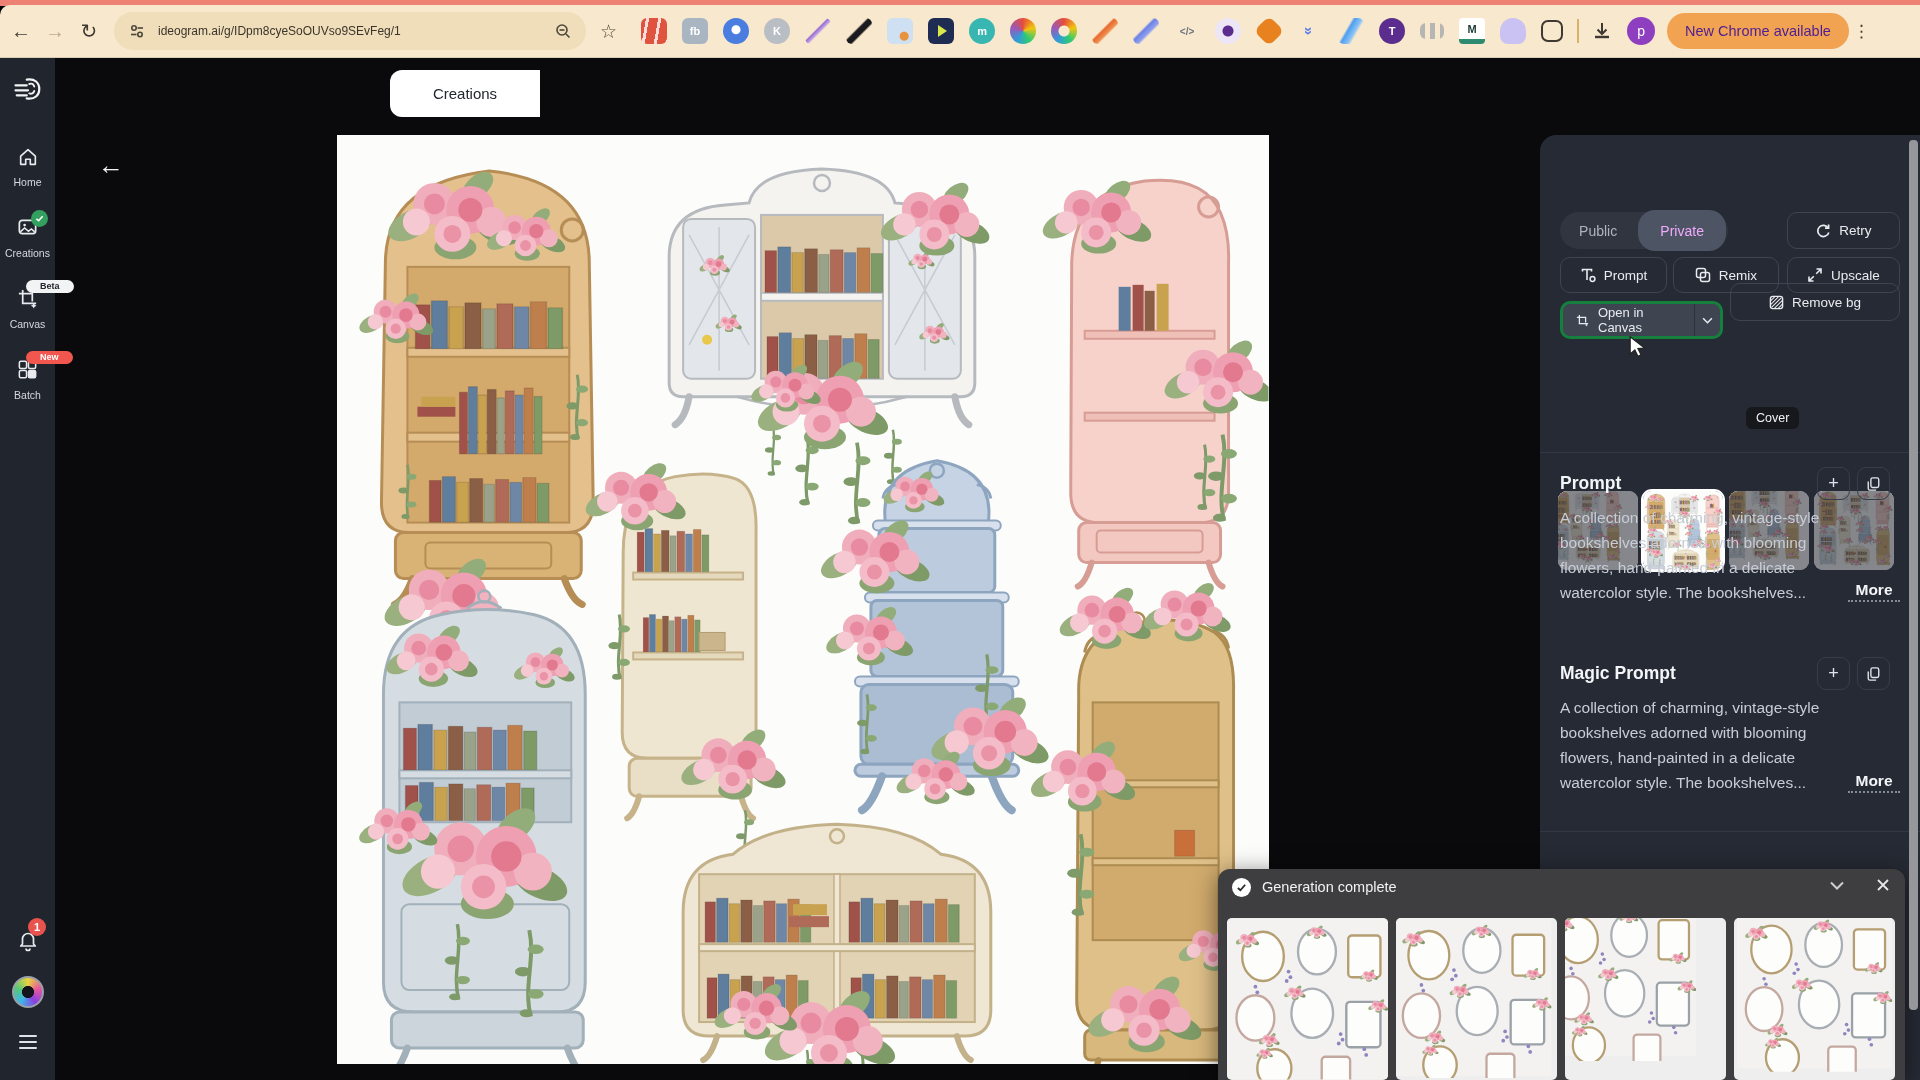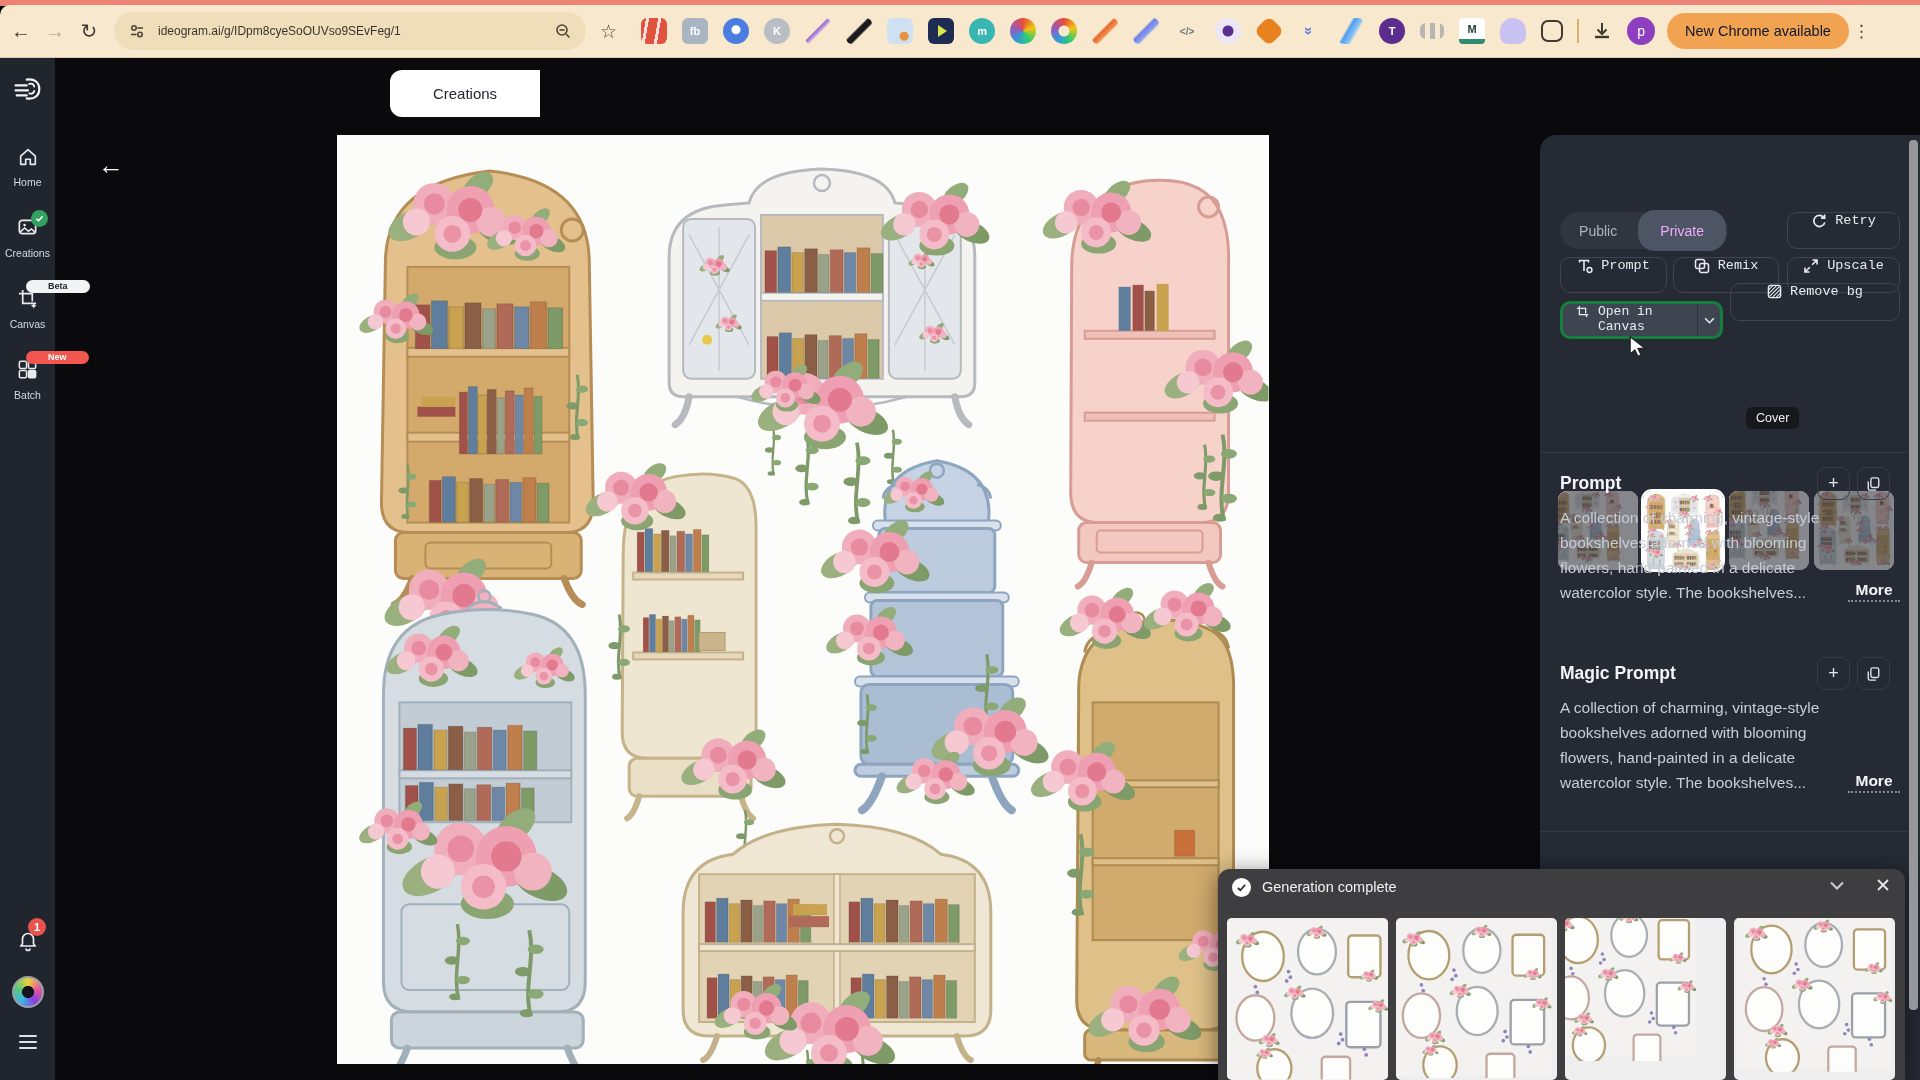--- a/index.html
+++ b/index.html
@@ -22,29 +22,29 @@
   .pill-ic { width:18px; height:18px; }
   #star { font-size:19px; color:#4c463b; margin-left:14px; }
   #ext-row { display:flex; align-items:center; gap:15px; margin-left:24px; }
   .ext { width:26px; height:26px; border-radius:6px; display:flex; align-items:center; justify-content:center;
     font-size:11px; font-weight:bold; color:#fff; flex:none; }
   .ext.round { border-radius:50%; }
   #toolbar-sep { width:2px; height:24px; background:#d8b26a; margin:0 12px 0 14px; }
   #profile-chip { width:28px; height:28px; border-radius:50%; background:#8d3fc0; color:#fff;
     display:flex; align-items:center; justify-content:center; font-size:14px; margin-left:14px; }
   #update-pill { margin-left:12px; height:36px; padding:0 18px; background:#f2a351; border-radius:18px;
-    display:flex; align-items:center; font-size:14.5px; color:#0f172a; white-space:nowrap; }
+    display:flex; align-items:center; font-size:14.5px; color:#4c1d95; white-space:nowrap; }
   #kebab { font-size:17px; color:#3f3a31; margin-left:4px; letter-spacing:0; }
 
   
   #app { left:0; top:58px; width:1920px; height:1022px; background:#0a0a0c; }
   #sidebar { left:0; top:58px; width:55px; height:1022px; background:#21252d; }
   .side-item { position:absolute; left:0; width:55px; text-align:center; color:#e8eaee; }
   .side-label { font-size:10.5px; color:#d6d9de; margin-top:4px; }
-  .badge-pill { position:absolute; font-size:9px; font-weight:bold; border-radius:7px; padding:2px 22px; line-height:1; }
+  .badge-pill { position:absolute; font-size:9px; font-weight:bold; border-radius:7px; padding:2px 14px; line-height:1; }
   .badge-beta { background:#f2f3f5; color:#23262d; }
   .badge-new  { background:#f1564f; color:#fff; }
   .badge-check{ position:absolute; width:17px; height:17px; border-radius:50%; background:#33a05f;
     display:flex; align-items:center; justify-content:center; }
   #bell-badge { position:absolute; width:18px; height:18px; border-radius:50%; background:#e8544d; color:#fff;
     font-size:11px; font-weight:bold; display:flex; align-items:center; justify-content:center; }
   .avatar-art { border-radius:50%; background:
       radial-gradient(circle at 50% 50%, #14141c 0 30%, transparent 31%),
       conic-gradient(#e8d43e, #e85a9c, #8a3fe0, #3fb6e8, #58c77a, #e8d43e);
     border:2px solid #9aa0a8; }
@@ -66,22 +66,22 @@
     border-top-left-radius:16px; color:#e9ebf0; }
   #dp-head { position:absolute; left:20px; top:20px; right:20px; height:40px; }
   #dp-user { position:absolute; left:50px; top:1px; font-size:16.5px; font-weight:bold; color:#f2f4f8; }
   #dp-time { position:absolute; left:50px; top:23px; font-size:13px; color:#99a0ab; }
   .dp-headic { position:absolute; top:8px; }
   .seg { position:absolute; left:20px; top:77px; width:168px; height:37px; background:#30353f; border-radius:19px;
     display:flex; align-items:center; }
   .seg-opt { flex:1; text-align:center; font-size:14px; color:#aeb4bf; }
   .seg-opt.sel { background:#4d5464; color:#f0abfc; border-radius:17px; height:41px; margin:2px;
     display:flex; align-items:center; justify-content:center; flex:1.15; }
-  .obtn { position:absolute; border:1px solid #3e4452; border-radius:10px; display:flex; 
-    justify-content:center; gap:8px; font-size:13.5px; color:#e9ebf0; background:transparent;font-family:Liberation Mono, monospace; }
+  .obtn { position:absolute; border:1px solid #3e4452; border-radius:10px; display:flex; align-items:center;
+    justify-content:center; gap:8px; font-size:13.5px; color:#e9ebf0; background:transparent; }
   .obtn svg { flex:none; }
   #open-canvas { background:#3e4450; border:3px solid #15803d; }
   #canvas-chev { border-left:1px solid #2c313c; width:28px; align-self:stretch; display:flex;
     align-items:center; justify-content:center; margin-left:2px; }
 
   .thumb { position:absolute; top:356px; width:80px; height:79px; border-radius:9px; overflow:hidden; background:#fff; }
   .thumb .dimmer { position:absolute; inset:0; background:rgba(32,36,46,.55); }
   .thumb.sel { outline:2.5px solid #fff; outline-offset:0; }
   #cover-tip { position:absolute; left:206px; top:272px; background:#17181c; color:#f0f1f4; font-size:12.5px;
     padding:4px 10px; border-radius:6px; }

